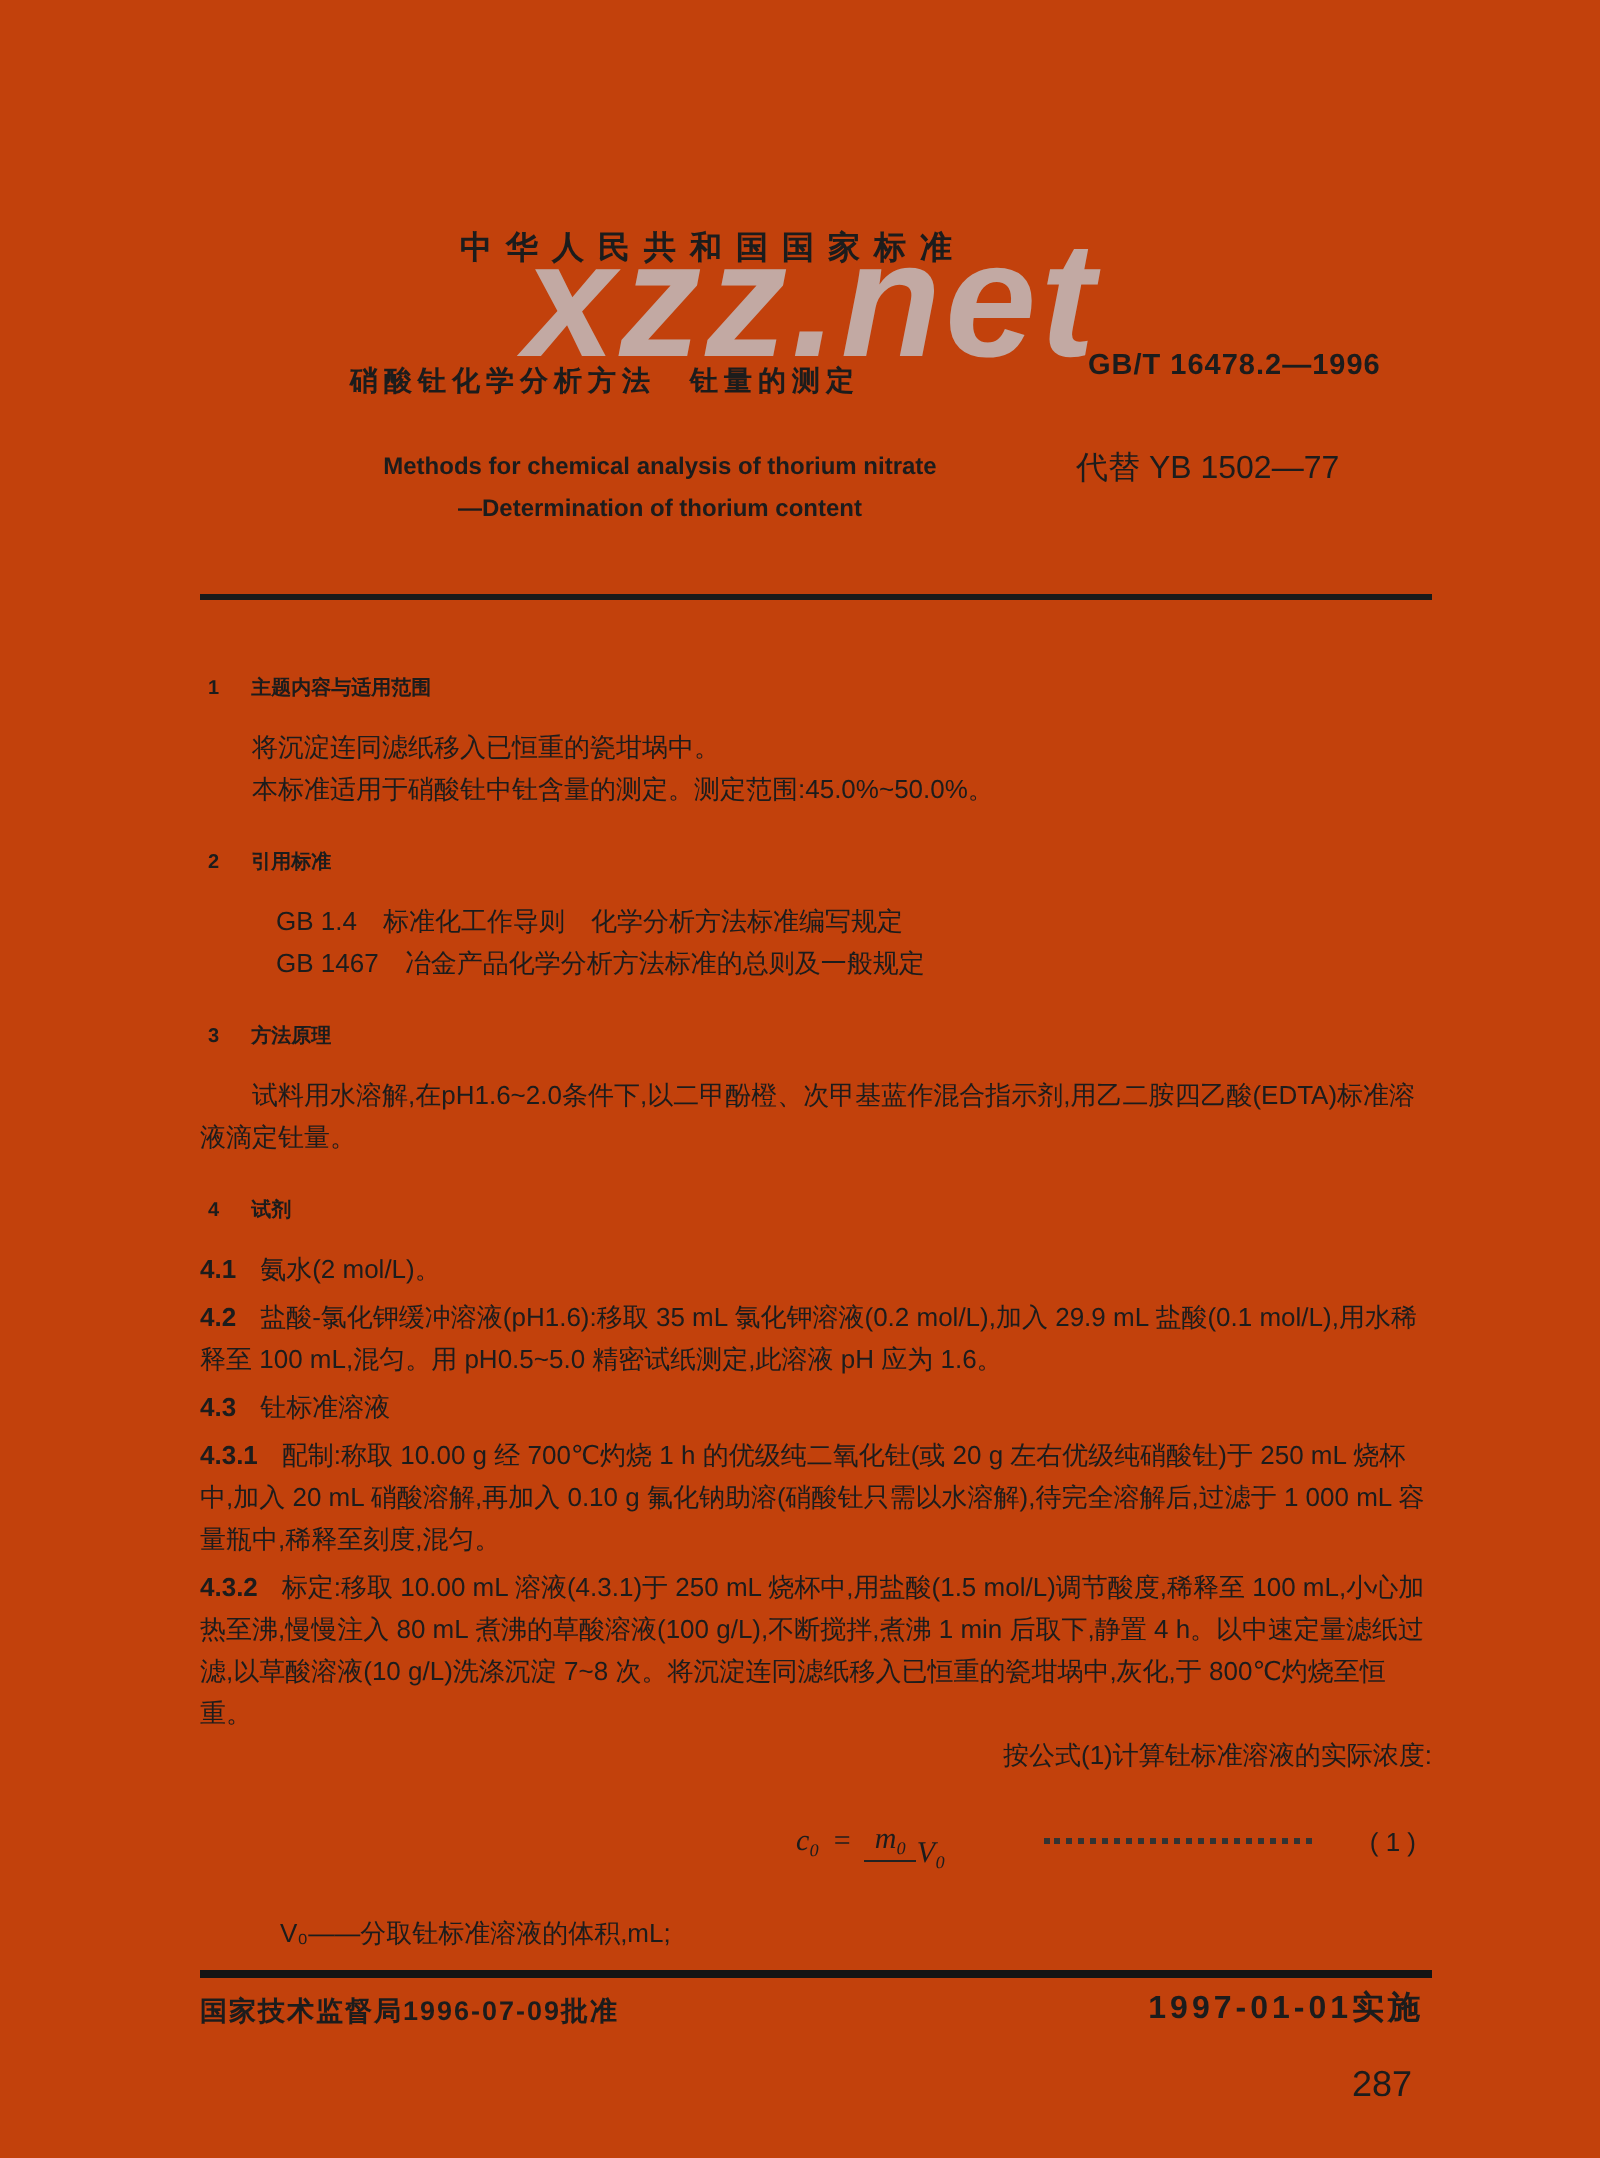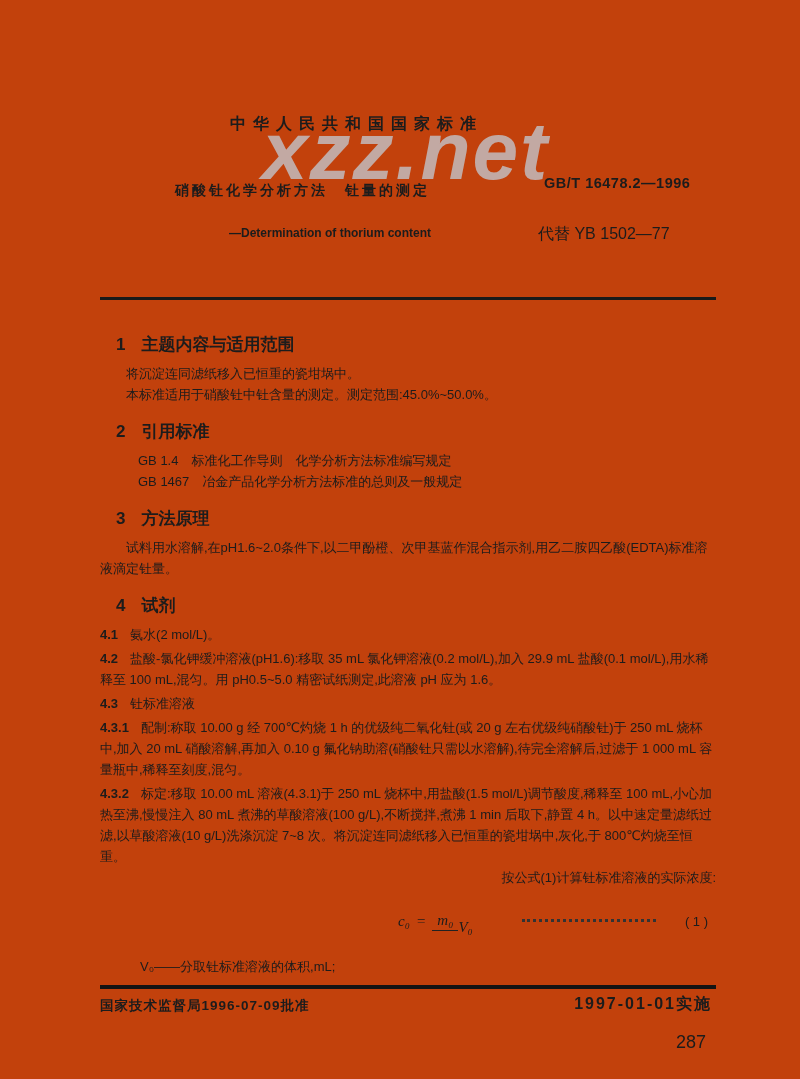--- a/index.html
+++ b/index.html
@@ -18,21 +18,21 @@
   .title-cn  { position:absolute; left:175px; top:182px; font-size:14px; font-weight:bold; letter-spacing:3px; }
   .std-no    { position:absolute; left:544px; top:175px; font-size:14.5px; font-weight:600; letter-spacing:.5px; }
   .replaces  { position:absolute; left:538px; top:224px; font-size:16px; }
   .title-en  { position:absolute; left:105px; top:223px; width:450px; text-align:center;
                font-weight:bold; font-size:12px; line-height:21px; }
   .rule-top  { position:absolute; left:100px; top:297px; width:616px; height:3px; background:#1a1a1a; }
 
   
   .doc-body { position:absolute; left:100px; top:318px; width:616px; z-index:1;
               font-size:13px; line-height:21px; }
-  .heading  { font-size:17px; font-weight:bold; margin:16px 16px 8px; }
+  .heading  { font-size:10px; font-weight:bold; margin:16px 4px 8px; }
   .h-num    { margin-right:16px; }
   .para     { text-indent:2em; }
   .ref      { padding-left:38px; }
   .item     { margin-top:3px; }
   .i-num    { font-weight:bold; margin-right:12px; }
   .intro    { margin-top:0;text-align:right; }
 
   .formula-row { position:relative; height:46px; margin:10px 0 12px; }
   .f-expr   { position:absolute; left:298px; top:50%; transform:translateY(-50%);
               font-family:"Liberation Serif","DejaVu Serif",serif; font-style:italic;
@@ -59,20 +59,21 @@
 <div class="page">
 
   <div class="watermark">xzz.net</div>
 
   <header class="header">
     <div class="std-type">中华人民共和国国家标准</div>
     <div class="title-cn">硝酸钍化学分析方法　钍量的测定</div>
     <div class="std-no">GB/T 16478.2—1996</div>
     <div class="replaces">代替 YB 1502—77</div>
     <div class="title-en">
+      <div>Methods for chemical analysis of thorium nitrate</div>
       <div>—Determination of thorium content</div>
     </div>
     <div class="rule-top"></div>
   </header>
 
   <main class="doc-body">
 
     <h2 class="heading"><span class="h-num">1</span><span>主题内容与适用范围</span></h2>
     <p class="para">将沉淀连同滤纸移入已恒重的瓷坩埚中。</p>
     <p class="para">本标准适用于硝酸钍中钍含量的测定。测定范围:45.0%~50.0%。</p>

